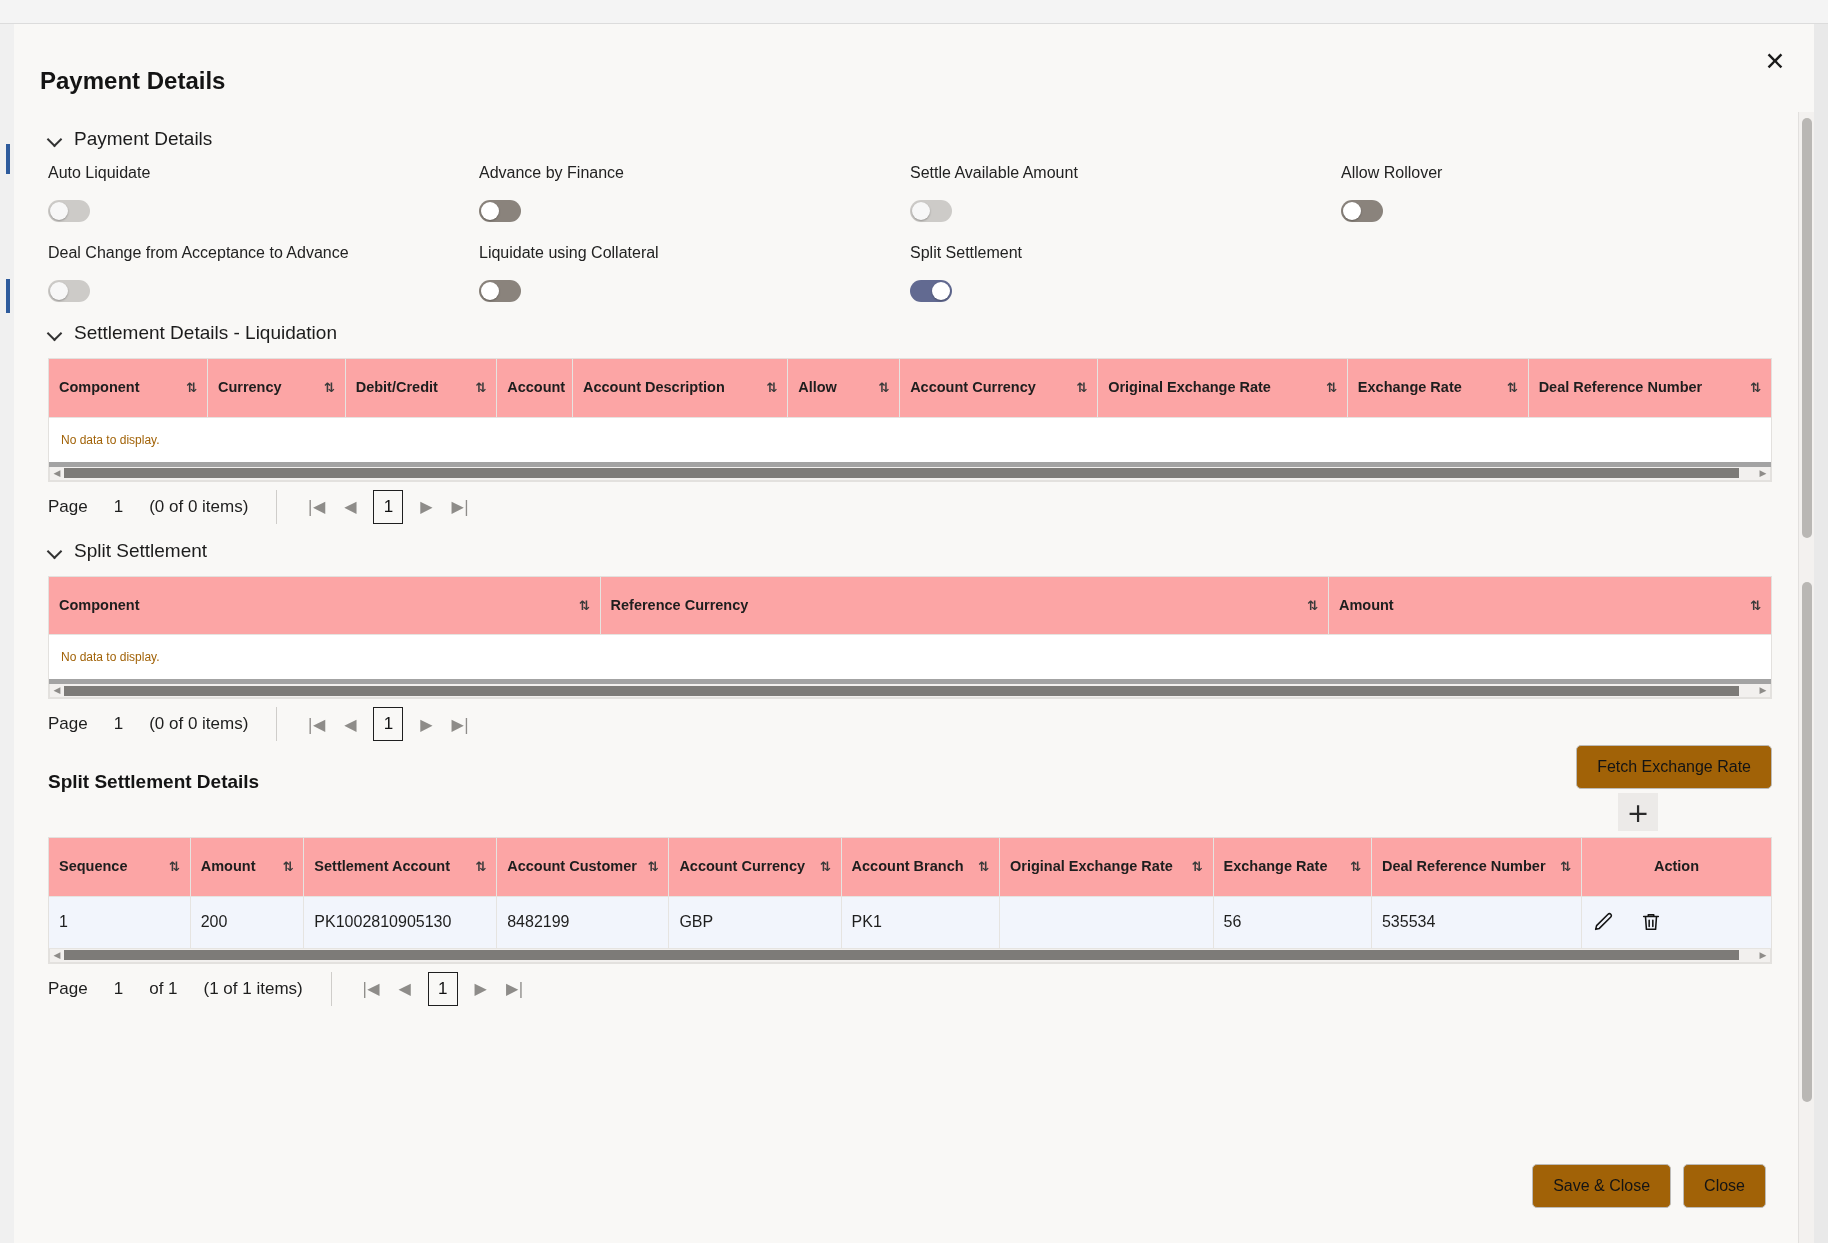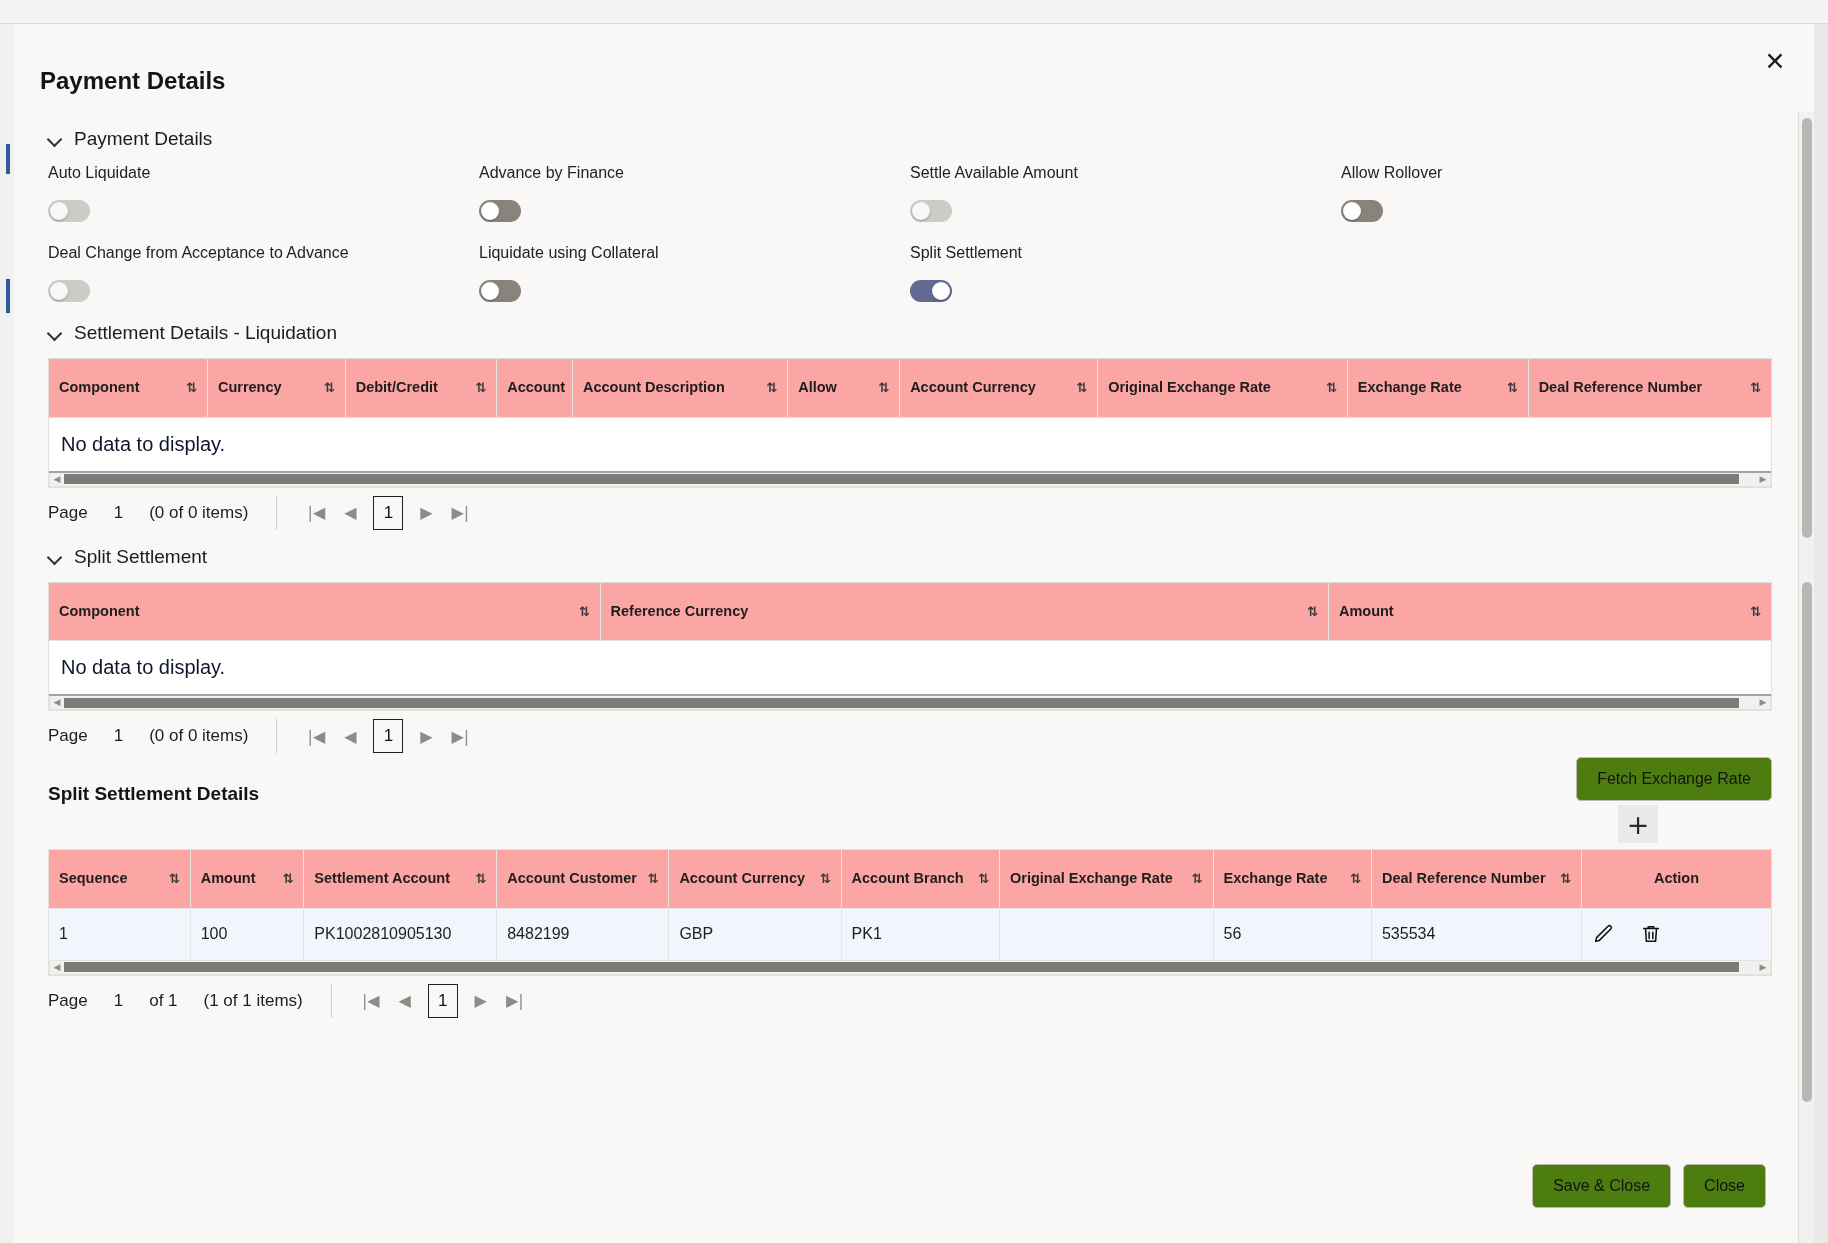--- a/index.html
+++ b/index.html
@@ -151,22 +151,22 @@
     font-size: 13px; color: #3a3a3a; flex: none;
     font-family: "DejaVu Sans", sans-serif; line-height: 1;
   }
   table.dg td {
     border-right: 1px solid #e6e4e1; border-bottom: 1px solid #e6e4e1;
     font-size: 16px; color: #1e1e1e; padding: 14px 10px; height: 52px;
   }
   table.dg td:last-child { border-right: none; }
   tr.datarow td { background: #f2f5fc; }
   .nodata {
-    font-size: 20px; color: #0f172a; padding: 15px 12px;
-    background: #fff; border-bottom: 2px solid #a3a3a3;
+    font-size: 12px; color: #a16207; padding: 15px 12px;
+    background: #fff; border-bottom: 5px solid #a3a3a3;
   }
   .act-cell { display: flex; gap: 26px; align-items: center; }
   .ico-btn { cursor: pointer; line-height: 0; }
 
   
   .hscroll {
     position: relative; height: 14px; background: #f2f0ee;
     border: 1px solid #e3e1de; border-top: none;
     display: flex; align-items: center;
   }
@@ -195,21 +195,21 @@
     width: 30px; height: 34px; border: 1px solid #1f1f1f;
     display: flex; align-items: center; justify-content: center;
     font-size: 17px; color: #111; margin: 0 6px; cursor: pointer;
   }
 
   .sub-title {
     font-size: 19px; font-weight: bold; color: #141414; margin: 26px 0 0 8px;
   }
   .sub-row { display: flex; align-items: flex-start; justify-content: space-between; }
   .btn {
-    border: 1px solid #bdbbb8; background: #4d7c0f; border-radius: 5px;
+    border: 1px solid #bdbbb8; background: #a16207; border-radius: 5px;
     font-size: 16px; color: #141414; cursor: pointer;
     padding: 12px 20px; font-family: "Liberation Sans", sans-serif;
   }
   .plus-btn {
     width: 40px; height: 38px; background: #eceae8;
     display: flex; align-items: center; justify-content: center;
     font-size: 27px; color: #2a2a2a; cursor: pointer; line-height: 1;
     font-family: "DejaVu Sans", sans-serif;
   }
   .btnbar-right { display: flex; flex-direction: column; align-items: flex-end; }
@@ -533,21 +533,21 @@
               <th style="text-align:left">
                   <div class="th-inner" style="justify-content:center">
                     <span class="th-txt">Action</span>
                   </div>
                 </th>
             </tr>
           </thead>
           <tbody>
             <tr class="datarow">
               <td>1</td>
-              <td>100</td>
+              <td>200</td>
               <td>PK1002810905130</td>
               <td>8482199</td>
               <td>GBP</td>
               <td>PK1</td>
               <td></td>
               <td>56</td>
               <td>535534</td>
               <td>
                 <div class="act-cell">
                   <span class="ico-btn">

